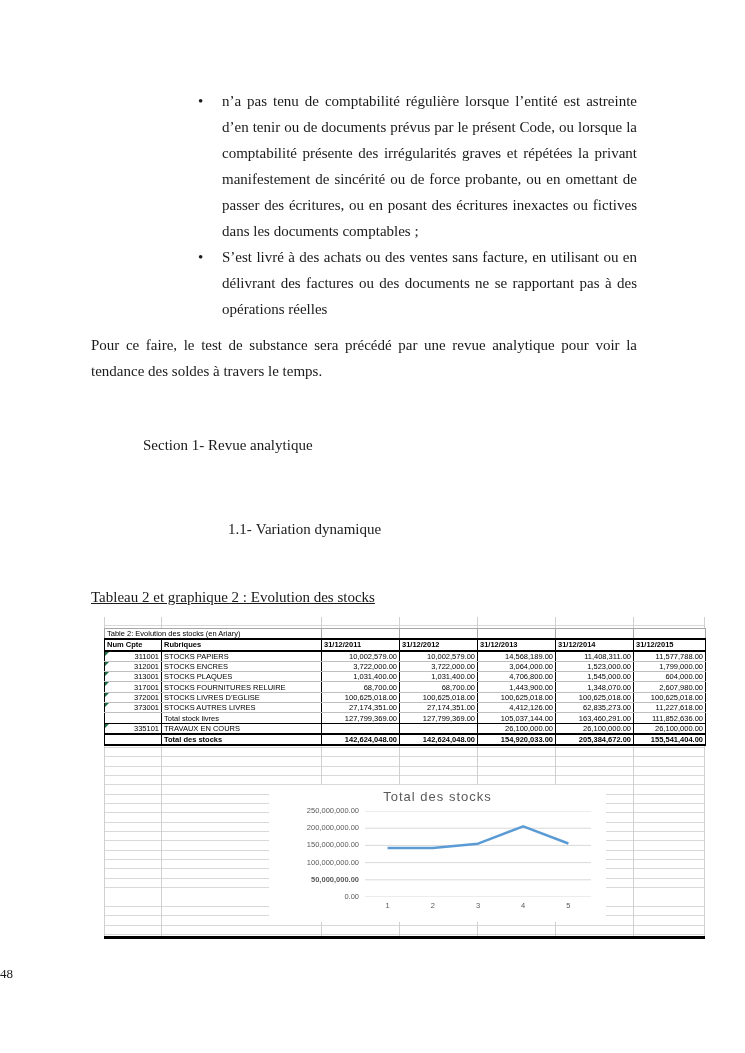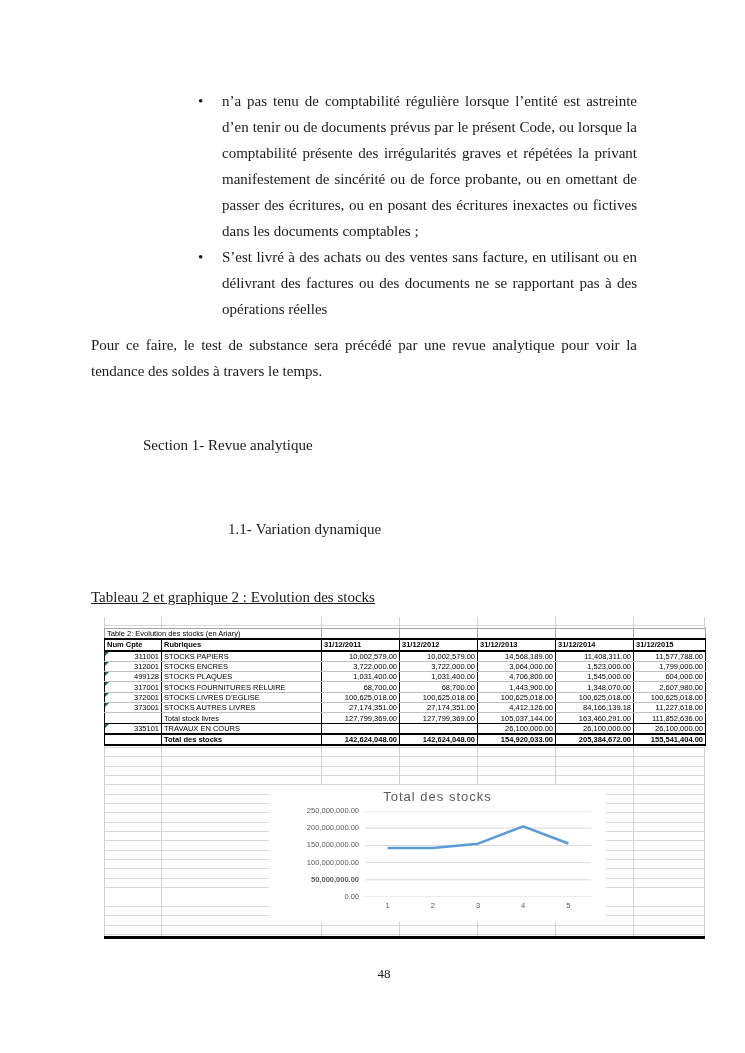--- a/index.html
+++ b/index.html
@@ -38,21 +38,21 @@
     font-size:15px;line-height:26px;margin:0;
   }
   .subsection-num{display:inline-block;margin-right:4px;}
   .table-caption{
     position:absolute;left:91px;top:584px;
     font-size:15px;line-height:26px;margin:0;
   }
   .table-caption span{text-decoration:underline;}
   .page-number{
     position:absolute;left:0;top:966px;width:702px;
-    text-align:center;font-size:13px;padding-left:33px;
+    font-size:13px;
   }
 
   
   .embed{
     position:absolute;left:91px;top:617px;
     width:601px;height:319px;
     border-bottom:3px solid #000;
     background-color:#ffffff;
     background-image:
       linear-gradient(#d0d0d0,#d0d0d0),
@@ -214,21 +214,21 @@
           <tr>
             <td class="num-cell flag">312001</td>
             <td>STOCKS ENCRES</td>
             <td class="val-cell">3,722,000.00</td>
             <td class="val-cell">3,722,000.00</td>
             <td class="val-cell">3,064,000.00</td>
             <td class="val-cell">1,523,000.00</td>
             <td class="val-cell">1,799,000.00</td>
           </tr>
           <tr>
-            <td class="num-cell flag">499128</td>
+            <td class="num-cell flag">313001</td>
             <td>STOCKS PLAQUES</td>
             <td class="val-cell">1,031,400.00</td>
             <td class="val-cell">1,031,400.00</td>
             <td class="val-cell">4,706,800.00</td>
             <td class="val-cell">1,545,000.00</td>
             <td class="val-cell">604,000.00</td>
           </tr>
           <tr>
             <td class="num-cell flag">317001</td>
             <td>STOCKS FOURNITURES RELUIRE</td>
@@ -246,21 +246,21 @@
             <td class="val-cell">100,625,018.00</td>
             <td class="val-cell">100,625,018.00</td>
             <td class="val-cell">100,625,018.00</td>
           </tr>
           <tr>
             <td class="num-cell flag">373001</td>
             <td>STOCKS AUTRES LIVRES</td>
             <td class="val-cell">27,174,351.00</td>
             <td class="val-cell">27,174,351.00</td>
             <td class="val-cell">4,412,126.00</td>
-            <td class="val-cell">84,166,139.18</td>
+            <td class="val-cell">62,835,273.00</td>
             <td class="val-cell">11,227,618.00</td>
           </tr>
           <tr class="total-row">
             <td class="num-cell"></td>
             <td>Total stock livres</td>
             <td class="val-cell">127,799,369.00</td>
             <td class="val-cell">127,799,369.00</td>
             <td class="val-cell">105,037,144.00</td>
             <td class="val-cell">163,460,291.00</td>
             <td class="val-cell">111,852,636.00</td>

